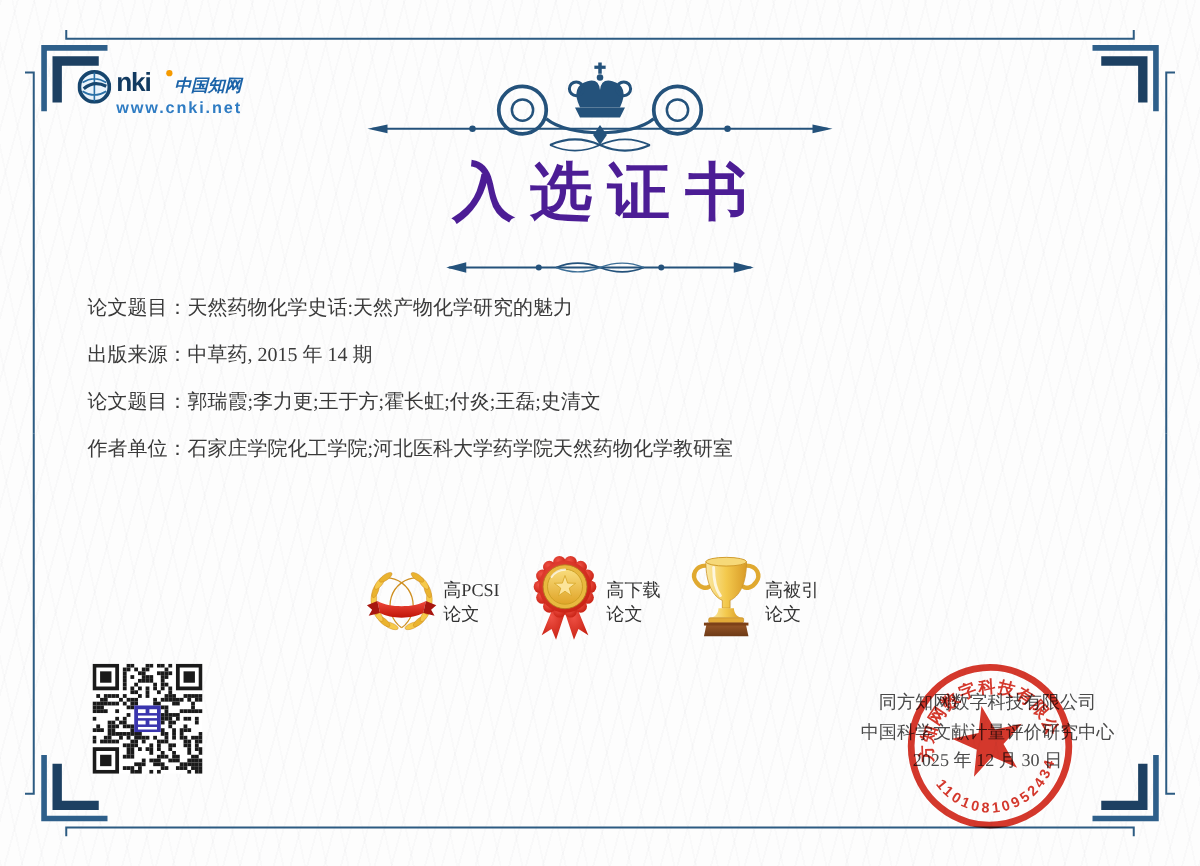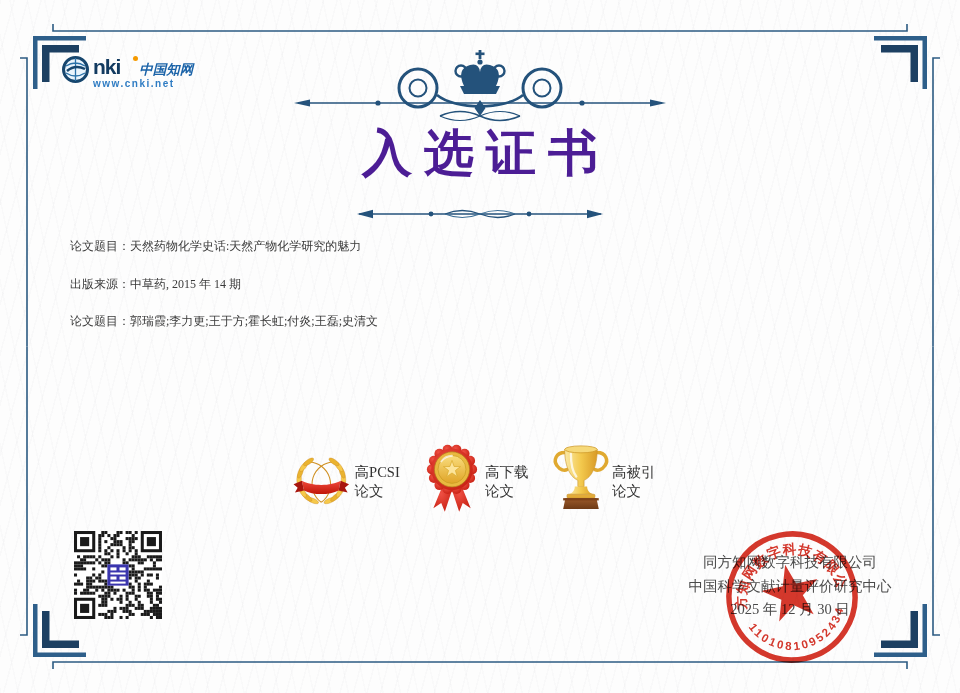--- a/index.html
+++ b/index.html
@@ -17,33 +17,33 @@
   .abs{position:absolute;}
   
   #frame{left:0;top:0;pointer-events:none;}
   
   .logo{left:62px;top:56px;display:flex;align-items:flex-start;gap:4px;}
   .logo-globe{width:27px;height:27px;flex:0 0 auto;}
   .logo-right{position:relative;line-height:1;}
   .logo-brand{font-weight:bold;font-size:21px;color:#123a60;letter-spacing:-1px;font-family:"Liberation Sans",sans-serif;}
   .logo-idot{position:absolute;left:40px;top:0px;width:5px;height:5px;border-radius:50%;background:#f59a00;}
   .logo-cn{font-size:13.5px;color:#1b63a8;font-style:italic;font-weight:bold;margin-left:19px;}
-  .logo-url{display:block;font-size:10px;font-weight:bold;color:#2f7cc3;letter-spacing:1.5px;margin-top:2px;}
+  .logo-url{display:block;font-size:13px;font-weight:bold;color:#2f7cc3;letter-spacing:1.5px;margin-top:2px;}
   
   #crown-orn{left:290px;top:48px;}
   .cert-title{
     left:0;top:120px;width:960px;text-align:center;
     font-size:50px;font-weight:bold;color:#4c1d95;
     letter-spacing:12px;padding-left:12px;box-sizing:border-box;
     font-family:"Liberation Sans",sans-serif;
   }
   #divider-orn{left:355px;top:203px;}
   
   .fields{left:70px;top:238px;width:820px;font-family:"Liberation Serif",serif;}
-  .field-row{font-size:12px;color:#3a3a3a;margin-bottom:20.5px;line-height:17px;white-space:nowrap;}
+  .field-row{font-size:16px;color:#3a3a3a;margin-bottom:20.5px;line-height:17px;white-space:nowrap;}
   .field-label{color:#3a3a3a;}
   .statement{font-size:16px;color:#3a3a3a;line-height:17px;white-space:nowrap;}
   
   .awards{left:288px;top:428px;width:380px;display:flex;justify-content:space-between;}
   .award{width:118px;display:flex;flex-direction:row;align-items:center;}
   .award-label{margin-top:7px;font-size:14.5px;color:#333;font-family:"Liberation Serif",serif;}
   
   #qr-svg{left:74px;top:531px;}
   
   .signature{left:645px;top:551px;width:290px;text-align:center;
@@ -124,20 +124,23 @@
 
 <div class="abs fields">
   <div class="field-row">
     <span class="field-label">论文题目：</span><span>天然药物化学史话:天然产物化学研究的魅力</span>
   </div>
   <div class="field-row">
     <span class="field-label">出版来源：</span><span>中草药, 2015 年 14 期</span>
   </div>
   <div class="field-row">
     <span class="field-label">论文题目：</span><span>郭瑞霞;李力更;王于方;霍长虹;付炎;王磊;史清文</span>
+  </div>
+  <div class="field-row">
+    <span class="field-label">作者单位：</span><span>石家庄学院化工学院;河北医科大学药学院天然药物化学教研室</span>
   </div>
 </div>
 
 <div class="abs awards">
   <div class="award">
     <svg width="96" height="86" viewBox="0 0 96 86">
       <defs>
         <linearGradient id="redg" x1="0" y1="0" x2="0" y2="1">
           <stop offset="0" stop-color="#f0493c"></stop>
             <stop offset="1" stop-color="#c01507"></stop>

